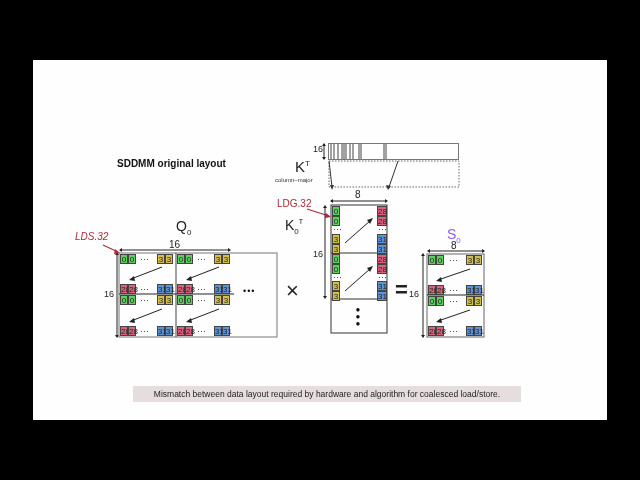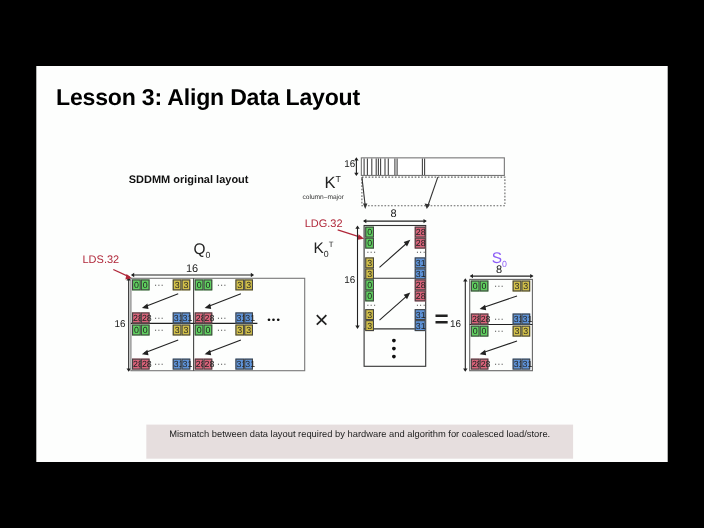--- a/index.html
+++ b/index.html
@@ -9,28 +9,27 @@
   .title{left:18px;top:17px;font-size:21px;font-weight:bold;color:#000;letter-spacing:-0.2px;}
   .subtitle{left:84px;top:98px;font-size:10px;font-weight:bold;color:#111;}
   .lbl{color:#222;font-size:11px;}
   .red{color:#b0283a;font-size:10px;font-weight:normal;}
   .cell{position:absolute;width:8px;height:10px;font-size:8px;line-height:10px;text-align:center;color:#222;box-sizing:border-box;border:1px solid #444;}
   .g{background:#5fcf5f;}
   .y{background:#d2c04a;}
   .r{background:#d9637a;}
   .b{background:#5e93d8;}
   .dots{position:absolute;font-size:9px;color:#333;}
-  .caption{left:100px;top:326px;width:388px;height:31px;background:#e6dede;font-size:8.5px;line-height:16px;text-align:center;color:#222;}
+  .caption{left:100px;top:326px;width:388px;height:16px;background:#e6dede;font-size:8.5px;line-height:16px;text-align:center;color:#222;}
   svg{position:absolute;left:0;top:0;overflow:visible;}
 </style>
 </head>
 <body>
 
 <div class="slide">
-  <div class="abs title">Lesson 3: Align Data Layout</div>
   <div class="abs subtitle">SDDMM original layout</div>
 
   <div class="abs" style="left:295px;top:83px;width:131px;height:17px;border:1px solid #777;background:#fff;box-sizing:border-box;">
   </div>
   <svg width="574" height="360">
 
     <g stroke="#444" stroke-width="1">
       <line x1="298" y1="84" x2="298" y2="99"></line>
         <line x1="301" y1="84" x2="301" y2="99"></line>
       <line x1="305" y1="84" x2="305" y2="99"></line>
@@ -150,21 +149,21 @@
   <div class="cell r" style="left:344px;top:204px;width:10px;">28</div>
   <div class="dots" style="left:345px;top:212px;">···</div>
   <div class="cell b" style="left:344px;top:221px;width:10px;">31</div>
   <div class="cell b" style="left:344px;top:231px;width:10px;">31</div>
 
   <div class="abs" style="left:322px;top:246px;width:6px;font-size:8px;line-height:7px;color:#111;text-align:center;">●<br>●<br>●</div>
 
   <div class="abs" style="left:143px;top:158px;font-size:14px;color:#222;">
     <span>Q</span><sub style="font-size:8px;">0</sub>
   </div>
-  <div class="abs red" style="left:42px;top:171px;">LDS.32</div>
+  <div class="abs red" style="left:42px;top:171px;font-style:italic;">LDS.32</div>
   <div class="abs lbl" style="left:136px;top:179px;font-size:10px;">16</div>
   <div class="abs lbl" style="left:71px;top:229px;font-size:9px;">16</div>
 
   <div class="cell g" style="left:87px;top:194px;">0</div>
   <div class="cell g" style="left:95px;top:194px;">0</div>
   <div class="dots" style="left:107px;top:194px;">···</div>
   <div class="cell y" style="left:124px;top:194px;">3</div>
   <div class="cell y" style="left:132px;top:194px;">3</div>
   <div class="cell g" style="left:144px;top:194px;">0</div>
   <div class="cell g" style="left:152px;top:194px;">0</div>

